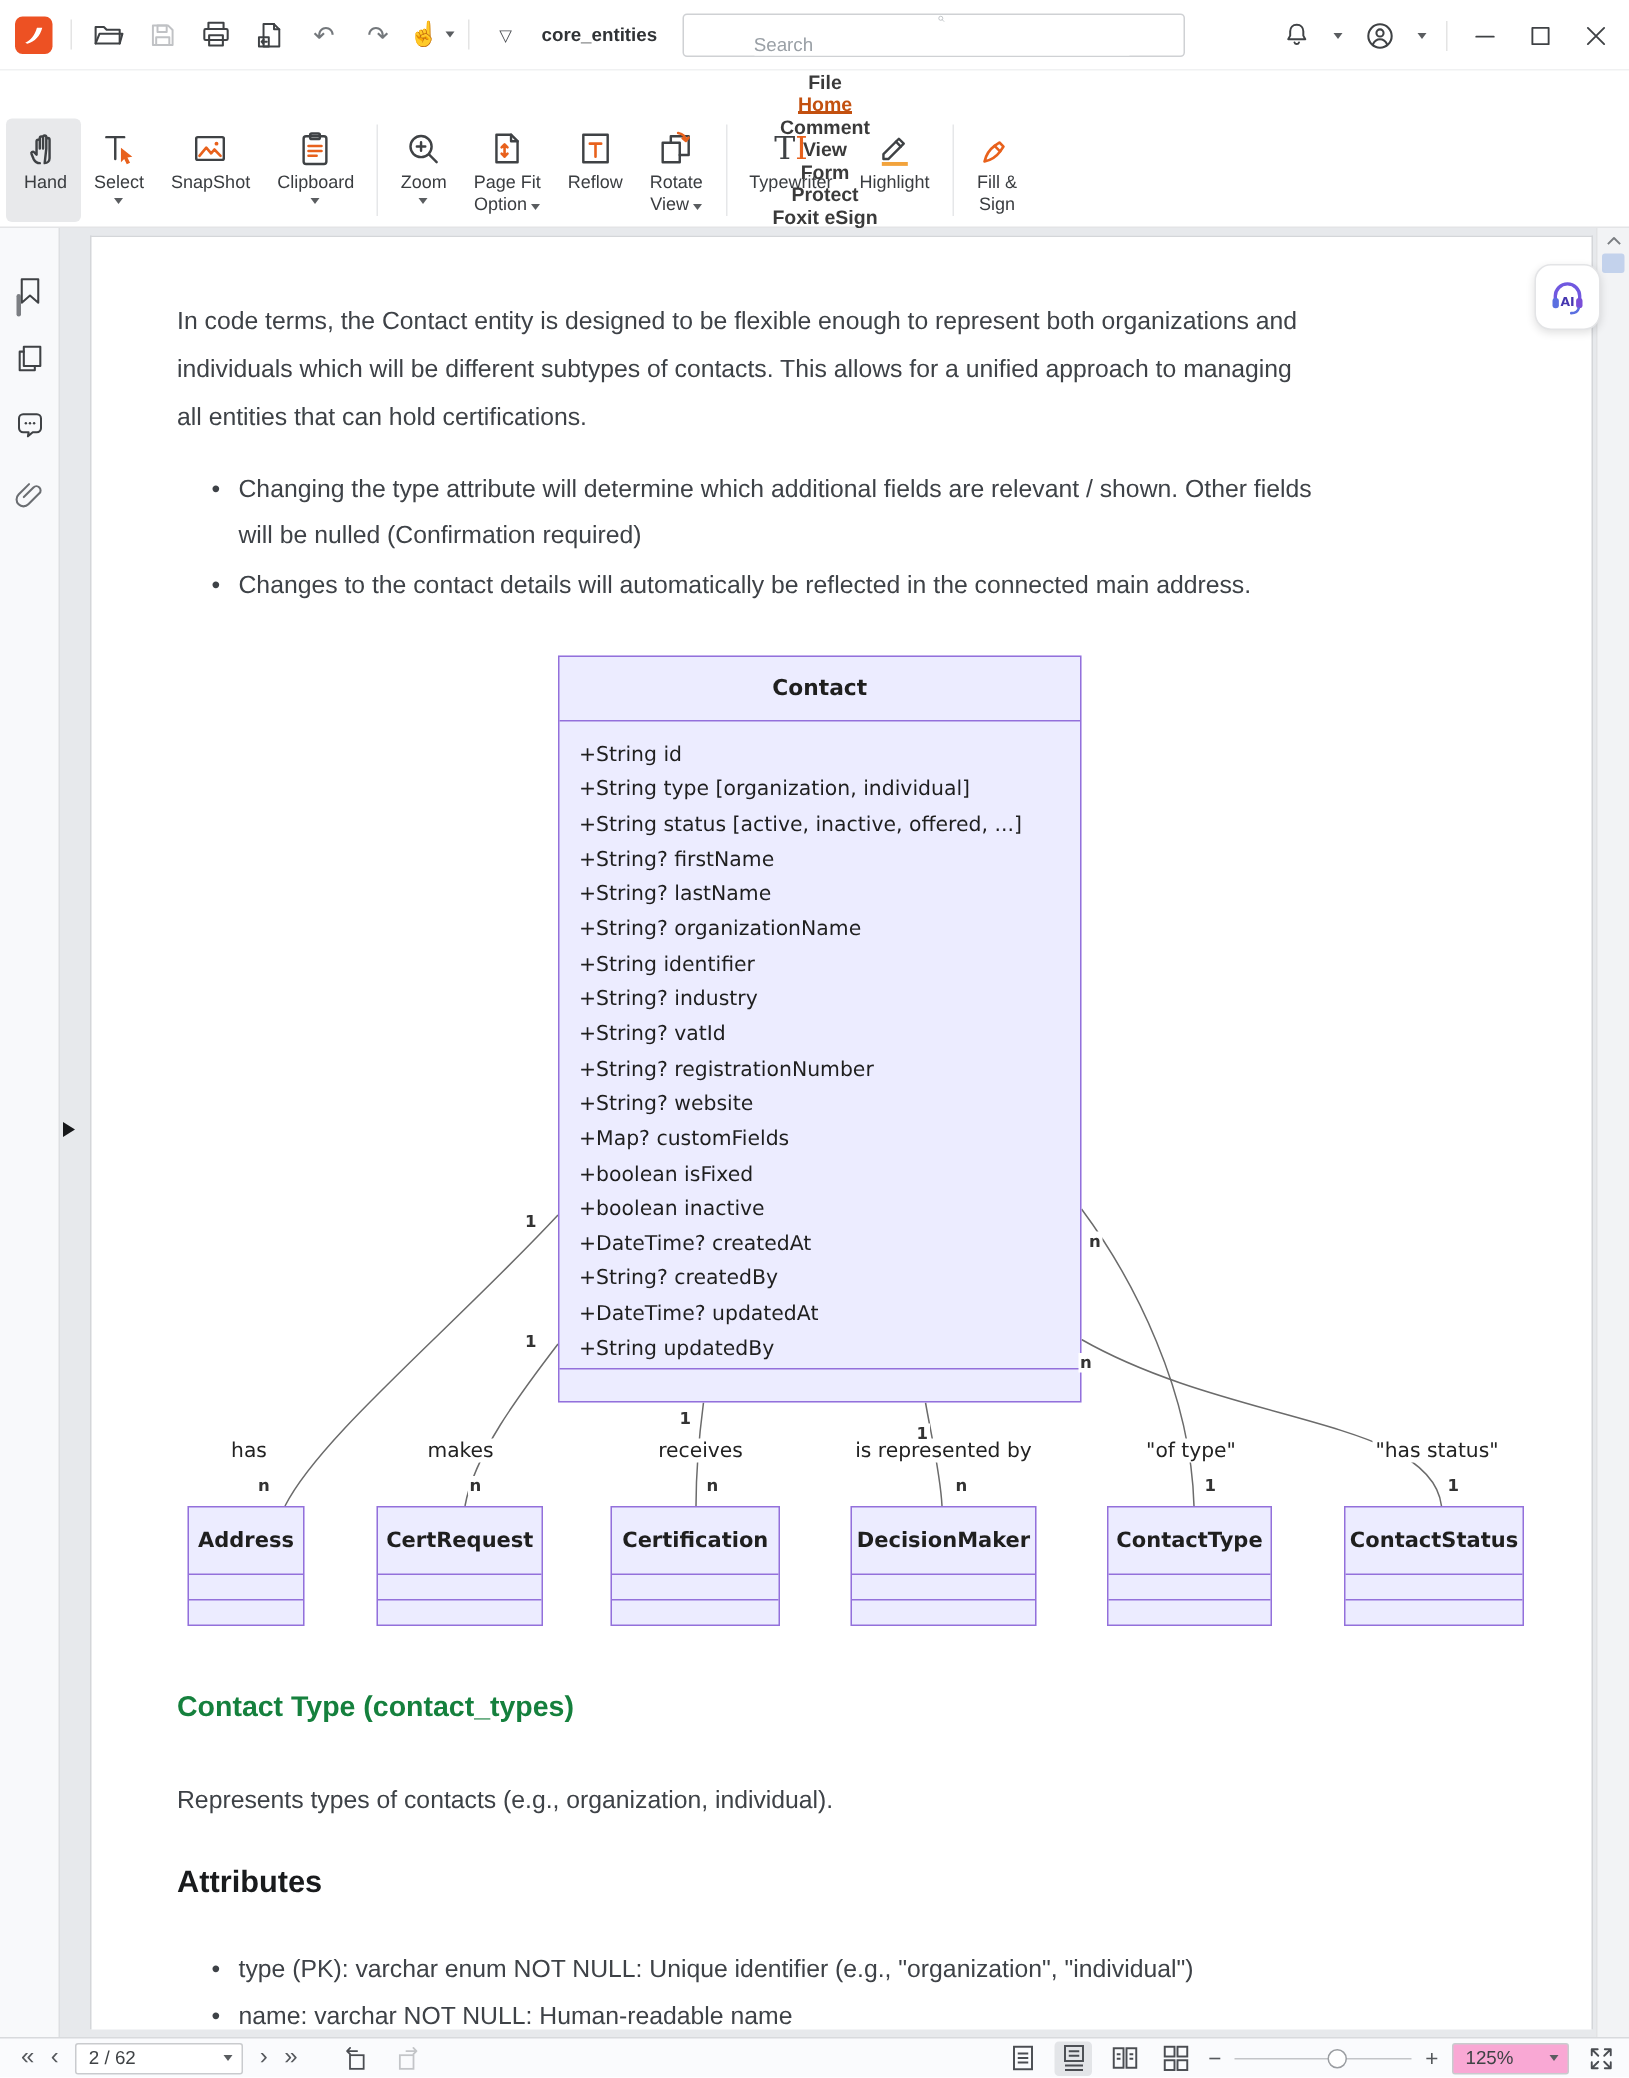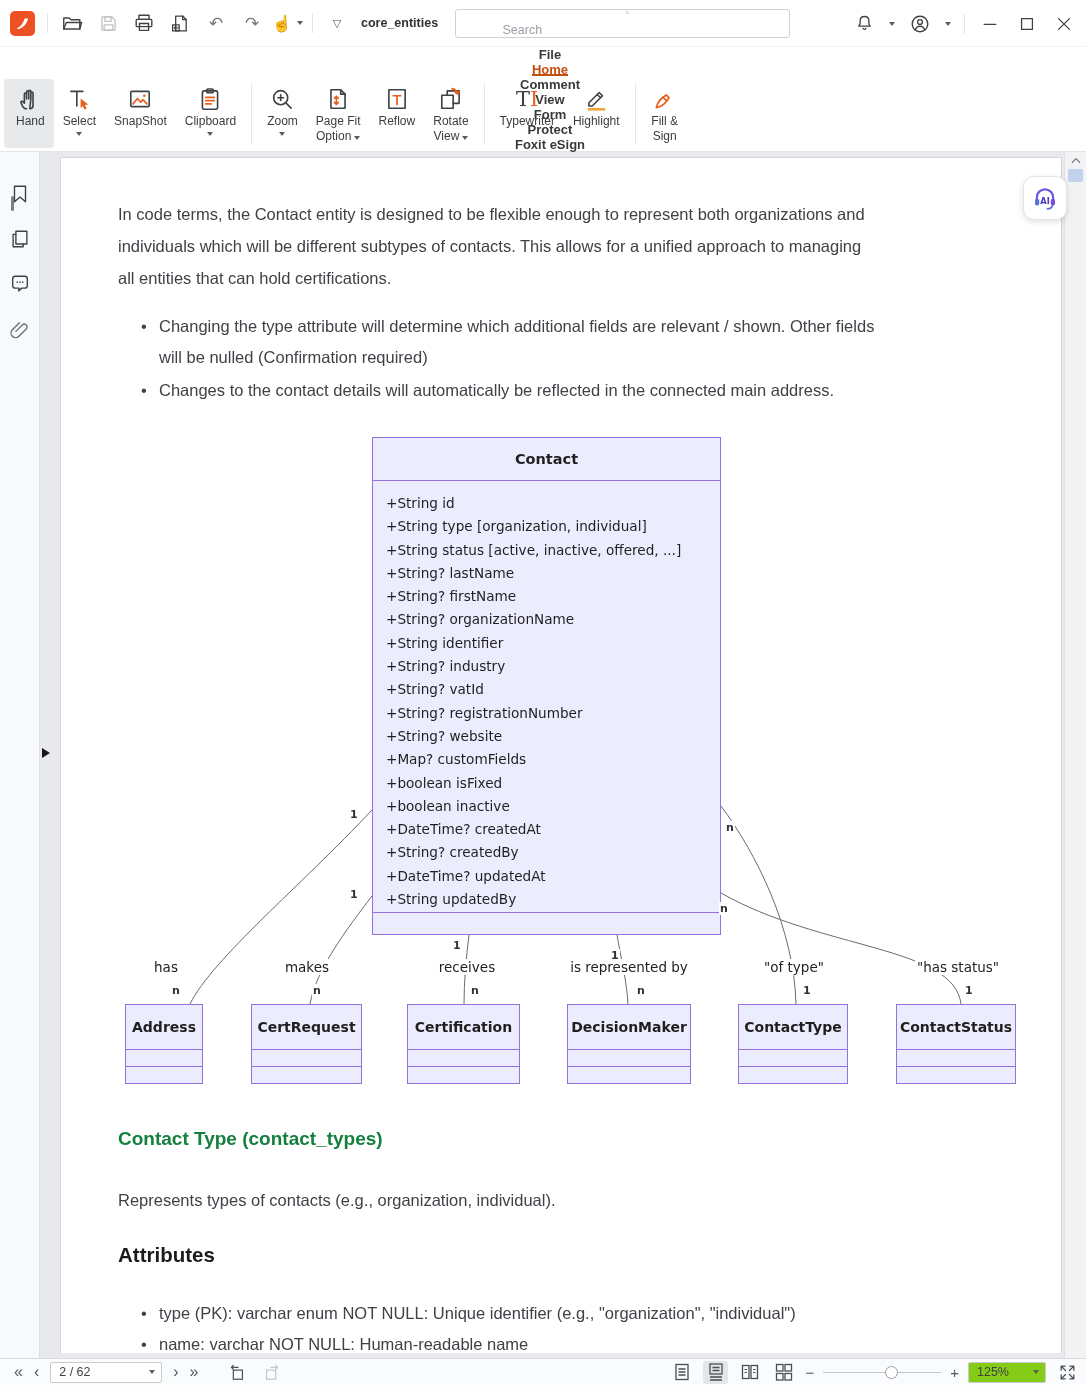--- a/index.html
+++ b/index.html
@@ -125,21 +125,21 @@
   .sb-right { position:absolute; right:6px; display:flex; align-items:center; gap:9px; }
   .sb-btn { width:25px; height:23px; display:flex; align-items:center; justify-content:center; border-radius:3px; }
   .sb-btn.active { background:#e3e5e8; }
   .zoomglyph { font-size:15px; color:#55585c; }
   .zoomglyph.minus::before { content:"\2212"; }
   .zoomglyph.plus::before  { content:"+"; }
   .slider { position:relative; width:118px; height:13px; }
   .slider .track { position:absolute; top:6px; left:0; right:0; height:1.5px; background:#c3c5c8; }
   .slider .knob { position:absolute; top:0; left:52%; width:13px; height:13px; border-radius:50%;
     background:#fff; border:1.5px solid #9a9da1; }
-  .zoombox { width:78px; height:21px; background:#84cc16; border:1px solid #c9cbce; border-radius:2px;
+  .zoombox { width:78px; height:21px; background:#f9a8d4; border:1px solid #c9cbce; border-radius:2px;
     display:flex; align-items:center; padding:0 6px 0 8px; justify-content:space-between;gap:24px; }
 </style>
 </head>
 <body>
 
 <div class="titlebar">
   <div class="tb-left">
     <div class="logo">
       <svg width="17" height="17" viewBox="0 0 24 24">
           <path d="M4 19 C9 17 13 12 15 5 L20 5 C18 13 13 18 6 20 Z" fill="#fff"></path>
@@ -425,22 +425,22 @@
       <path d="M660,648 C695,695 733,770 735,846" stroke="#6b6b6b" stroke-width="1" fill="none"></path>
       <path d="M660,735 C760,792 893,788 900,846" stroke="#6b6b6b" stroke-width="1" fill="none"></path>
     </svg>
 
     <div class="contact-box dgm">
       <div class="contact-header">Contact</div>
       <div class="contact-body">
         <div class="cattr">+String id</div>
         <div class="cattr">+String type [organization, individual]</div>
         <div class="cattr">+String status [active, inactive, offered, ...]</div>
+        <div class="cattr">+String? firstName</div>
         <div class="cattr">+String? lastName</div>
-        <div class="cattr">+String? firstName</div>
         <div class="cattr">+String? organizationName</div>
         <div class="cattr">+String identifier</div>
         <div class="cattr">+String? industry</div>
         <div class="cattr">+String? vatId</div>
         <div class="cattr">+String? registrationNumber</div>
         <div class="cattr">+String? website</div>
         <div class="cattr">+Map? customFields</div>
         <div class="cattr">+boolean isFixed</div>
         <div class="cattr">+boolean inactive</div>
         <div class="cattr">+DateTime? createdAt</div>

